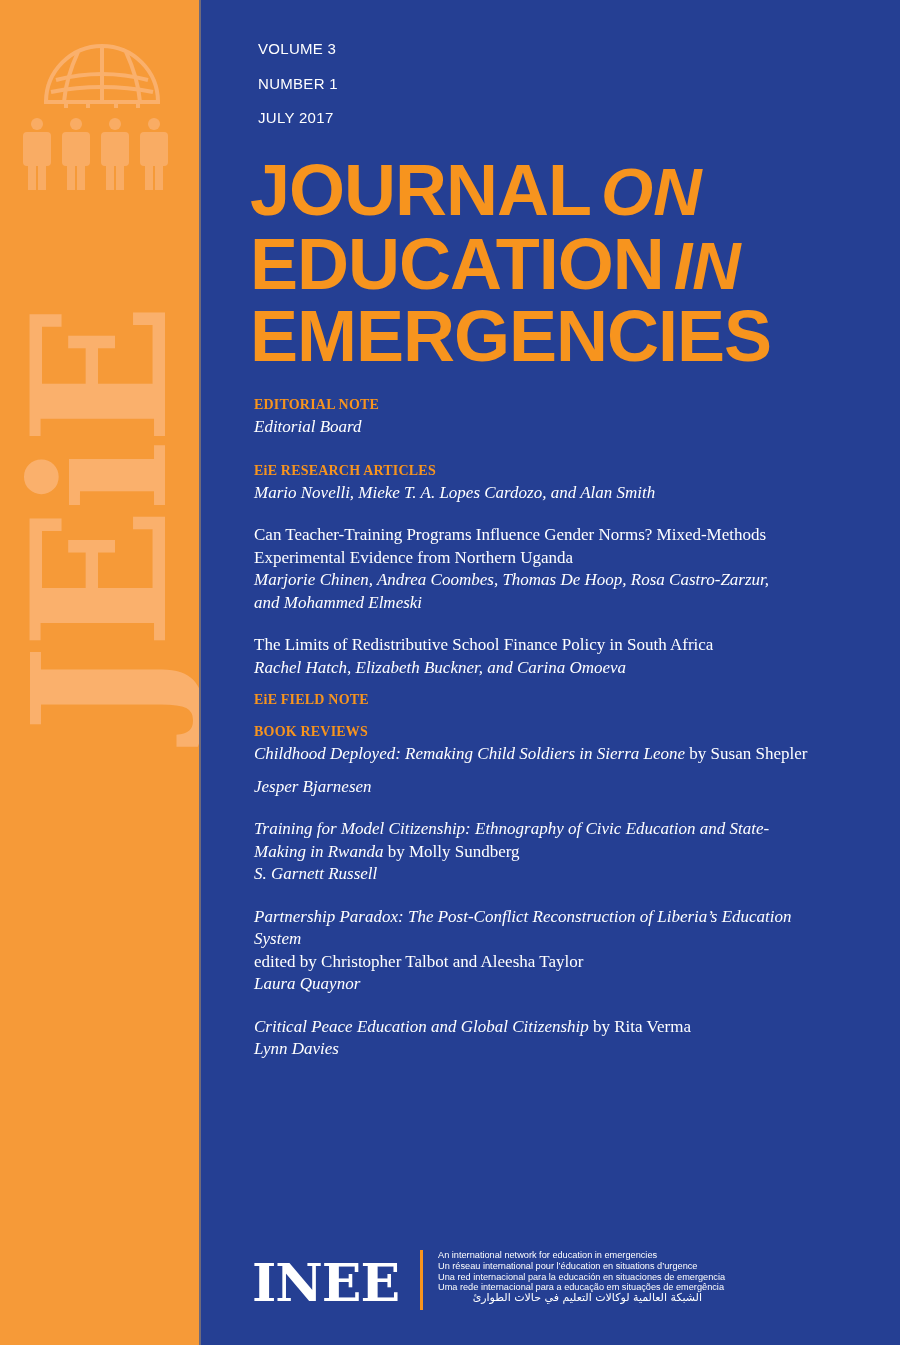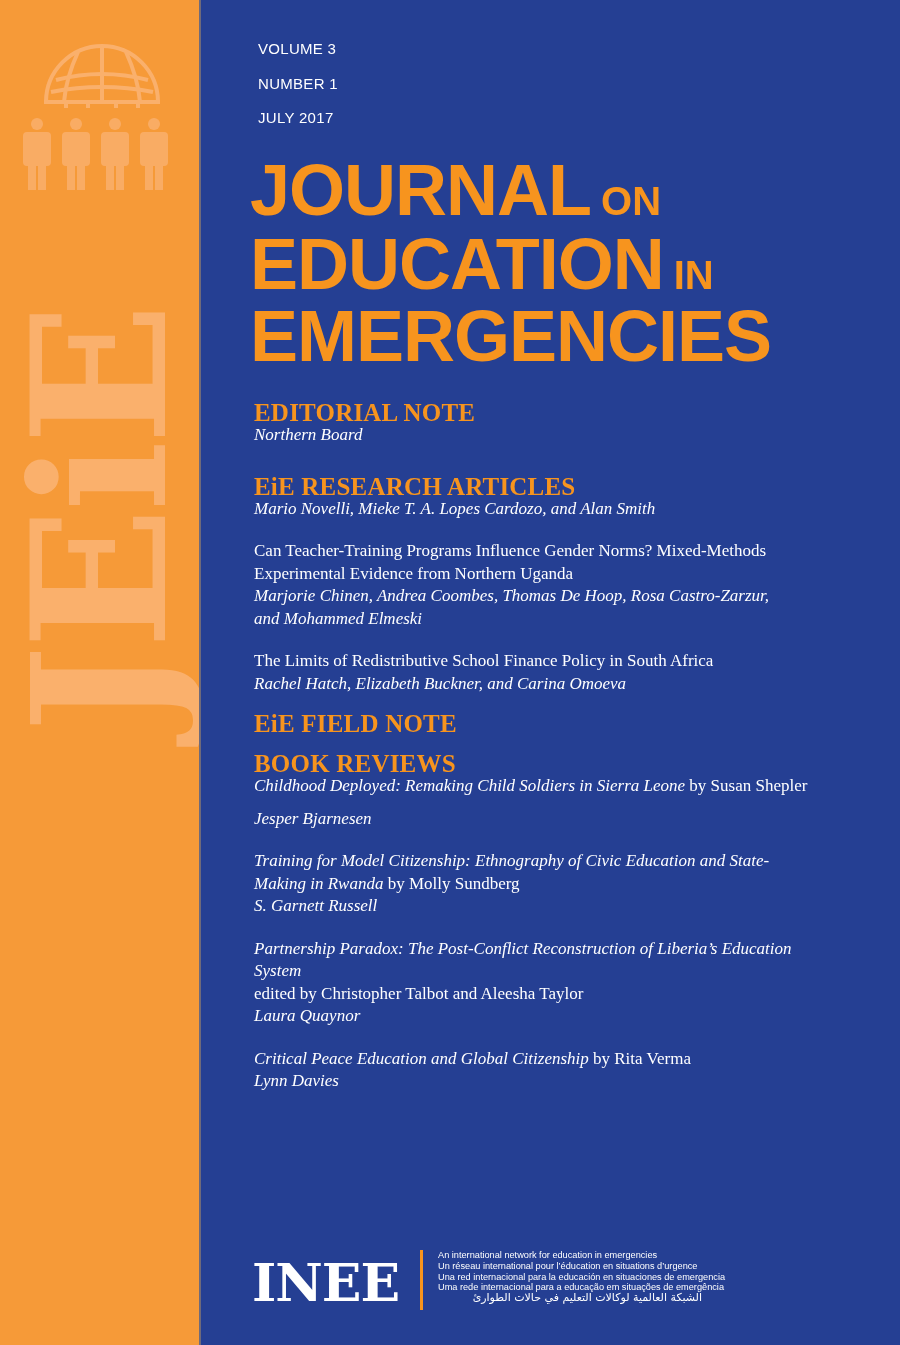--- a/index.html
+++ b/index.html
@@ -38,27 +38,26 @@
     font-family: "Liberation Sans", sans-serif;
     font-size: 15px; color: #ffffff; letter-spacing: 0.3px;
   }
   .title-line {
     position: absolute; left: 250px;
     font-family: "Liberation Sans", sans-serif;
     font-weight: bold; color: #f7941e;
     font-size: 72px; line-height: 1; letter-spacing: -1px;
     white-space: nowrap;
   }
-  .title-line .small { font-size: 40px; letter-spacing: 0; margin-left: 10px; }
+  .title-line .small { font-size: 67px; letter-spacing: 0; margin-left: 10px; font-style: italic; }
   .toc { position: absolute; left: 254px; top: 393px; width: 620px; color: #ffffff; }
   .sec-head {
     font-family: "Liberation Serif", serif; font-weight: bold;
-    color: #f7941e; font-size: 25px; line-height: 23px;
+    color: #f7941e; font-size: 14px; line-height: 23px;
     letter-spacing: 0.2px;
-    margin-top: 8px;
   }
   .line { font-size: 17px; line-height: 22.5px; white-space: nowrap; }
   .it { font-style: italic; }
   .gap { height: 20px; }
   .gap-sm { height: 9px; }
   .inee {
     position: absolute; left: 252px; top: 1257px;
     font-family: "DejaVu Serif", serif; font-weight: bold;
     font-size: 52px; color: #ffffff; letter-spacing: -1px; line-height: 1;
   }
@@ -126,21 +125,21 @@
 <div class="title-line" style="top:228px;">
   <span>EDUCATION</span><span class="small">IN</span>
 </div>
 <div class="title-line" style="top:300px;">
   <span>EMERGENCIES</span>
 </div>
 
 <div class="toc">
 
   <div class="sec-head">EDITORIAL NOTE</div>
-  <div class="line it">Northern Board</div>
+  <div class="line it">Editorial Board</div>
   <div class="gap"></div>
 
   <div class="sec-head">EiE RESEARCH ARTICLES</div>
   <div>
     <div class="line it">Mario Novelli, Mieke T.  A. Lopes Cardozo, and Alan Smith</div>
   </div>
   <div class="gap"></div>
   <div>
     <div class="line">Can Teacher-Training Programs Influence Gender Norms? Mixed-Methods</div>
     <div class="line">Experimental Evidence from Northern Uganda</div>

